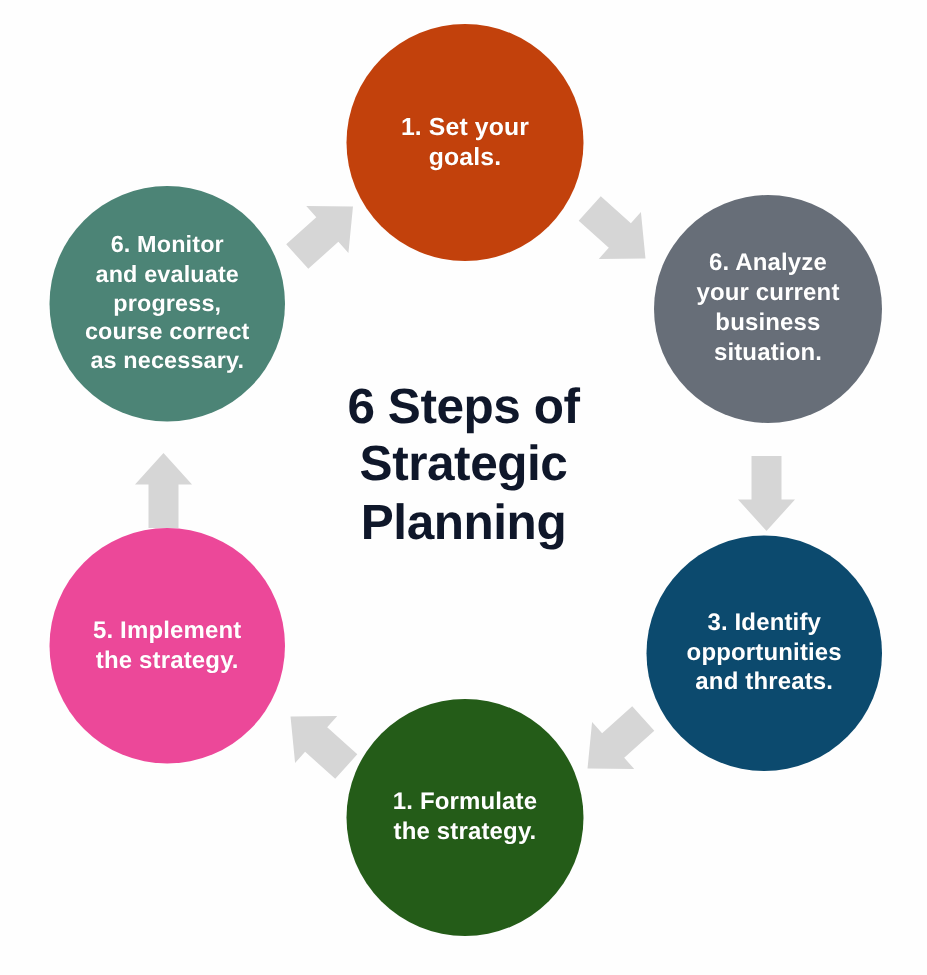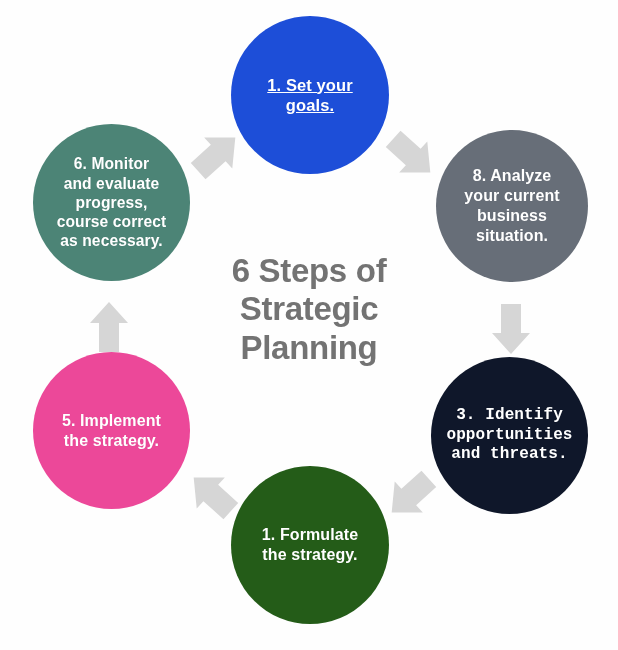--- a/index.html
+++ b/index.html
@@ -111,33 +111,33 @@
       </g>
     </svg>
   </div>
 
   <div class="arrow" id="arrow-5-6" style="left:78px; top:296px; width:62px; height:64px;">
     <svg width="62" height="64" viewBox="0 0 62 64">
       <path d="M31 6 L50 27 L41 27 L41 56 L21 56 L21 27 L12 27 Z" fill="#d6d6d6"></path>
     </svg>
   </div>
 
-  <div class="circle" id="circle-1" style="background-color: #1d4ed8; text-decoration: underline;">
+  <div class="circle" id="circle-1" style="background-color: #c2410c;">
     <span class="label">1. Set your
 goals.</span>
   </div>
 
   <div class="circle" id="circle-2" style="background-color: rgb(103, 110, 120);">
-    <span class="label">8. Analyze
+    <span class="label">6. Analyze
 your current
 business
 situation.</span>
   </div>
 
-  <div class="circle" id="circle-3" style="background-color: #0f172a; font-family: Liberation Mono, monospace;">
+  <div class="circle" id="circle-3" style="background-color: #0c4a6e;">
     <span class="label">3. Identify
 opportunities
 and threats.</span>
   </div>
 
   <div class="circle" id="circle-4" style="background-color: rgb(36, 92, 24);">
     <span class="label">1. Formulate
 the strategy.</span>
   </div>
 
@@ -147,17 +147,17 @@
   </div>
 
   <div class="circle" id="circle-6" style="background-color: rgb(76, 132, 118);">
     <span class="label">6. Monitor
 and evaluate
 progress,
 course correct
 as necessary.</span>
   </div>
 
-  <div id="center-title" style="color: #737373;">6 Steps of
+  <div id="center-title" style="color: #0f172a;">6 Steps of
 Strategic
 Planning</div>
 
 </div>
 
 </body></html>

